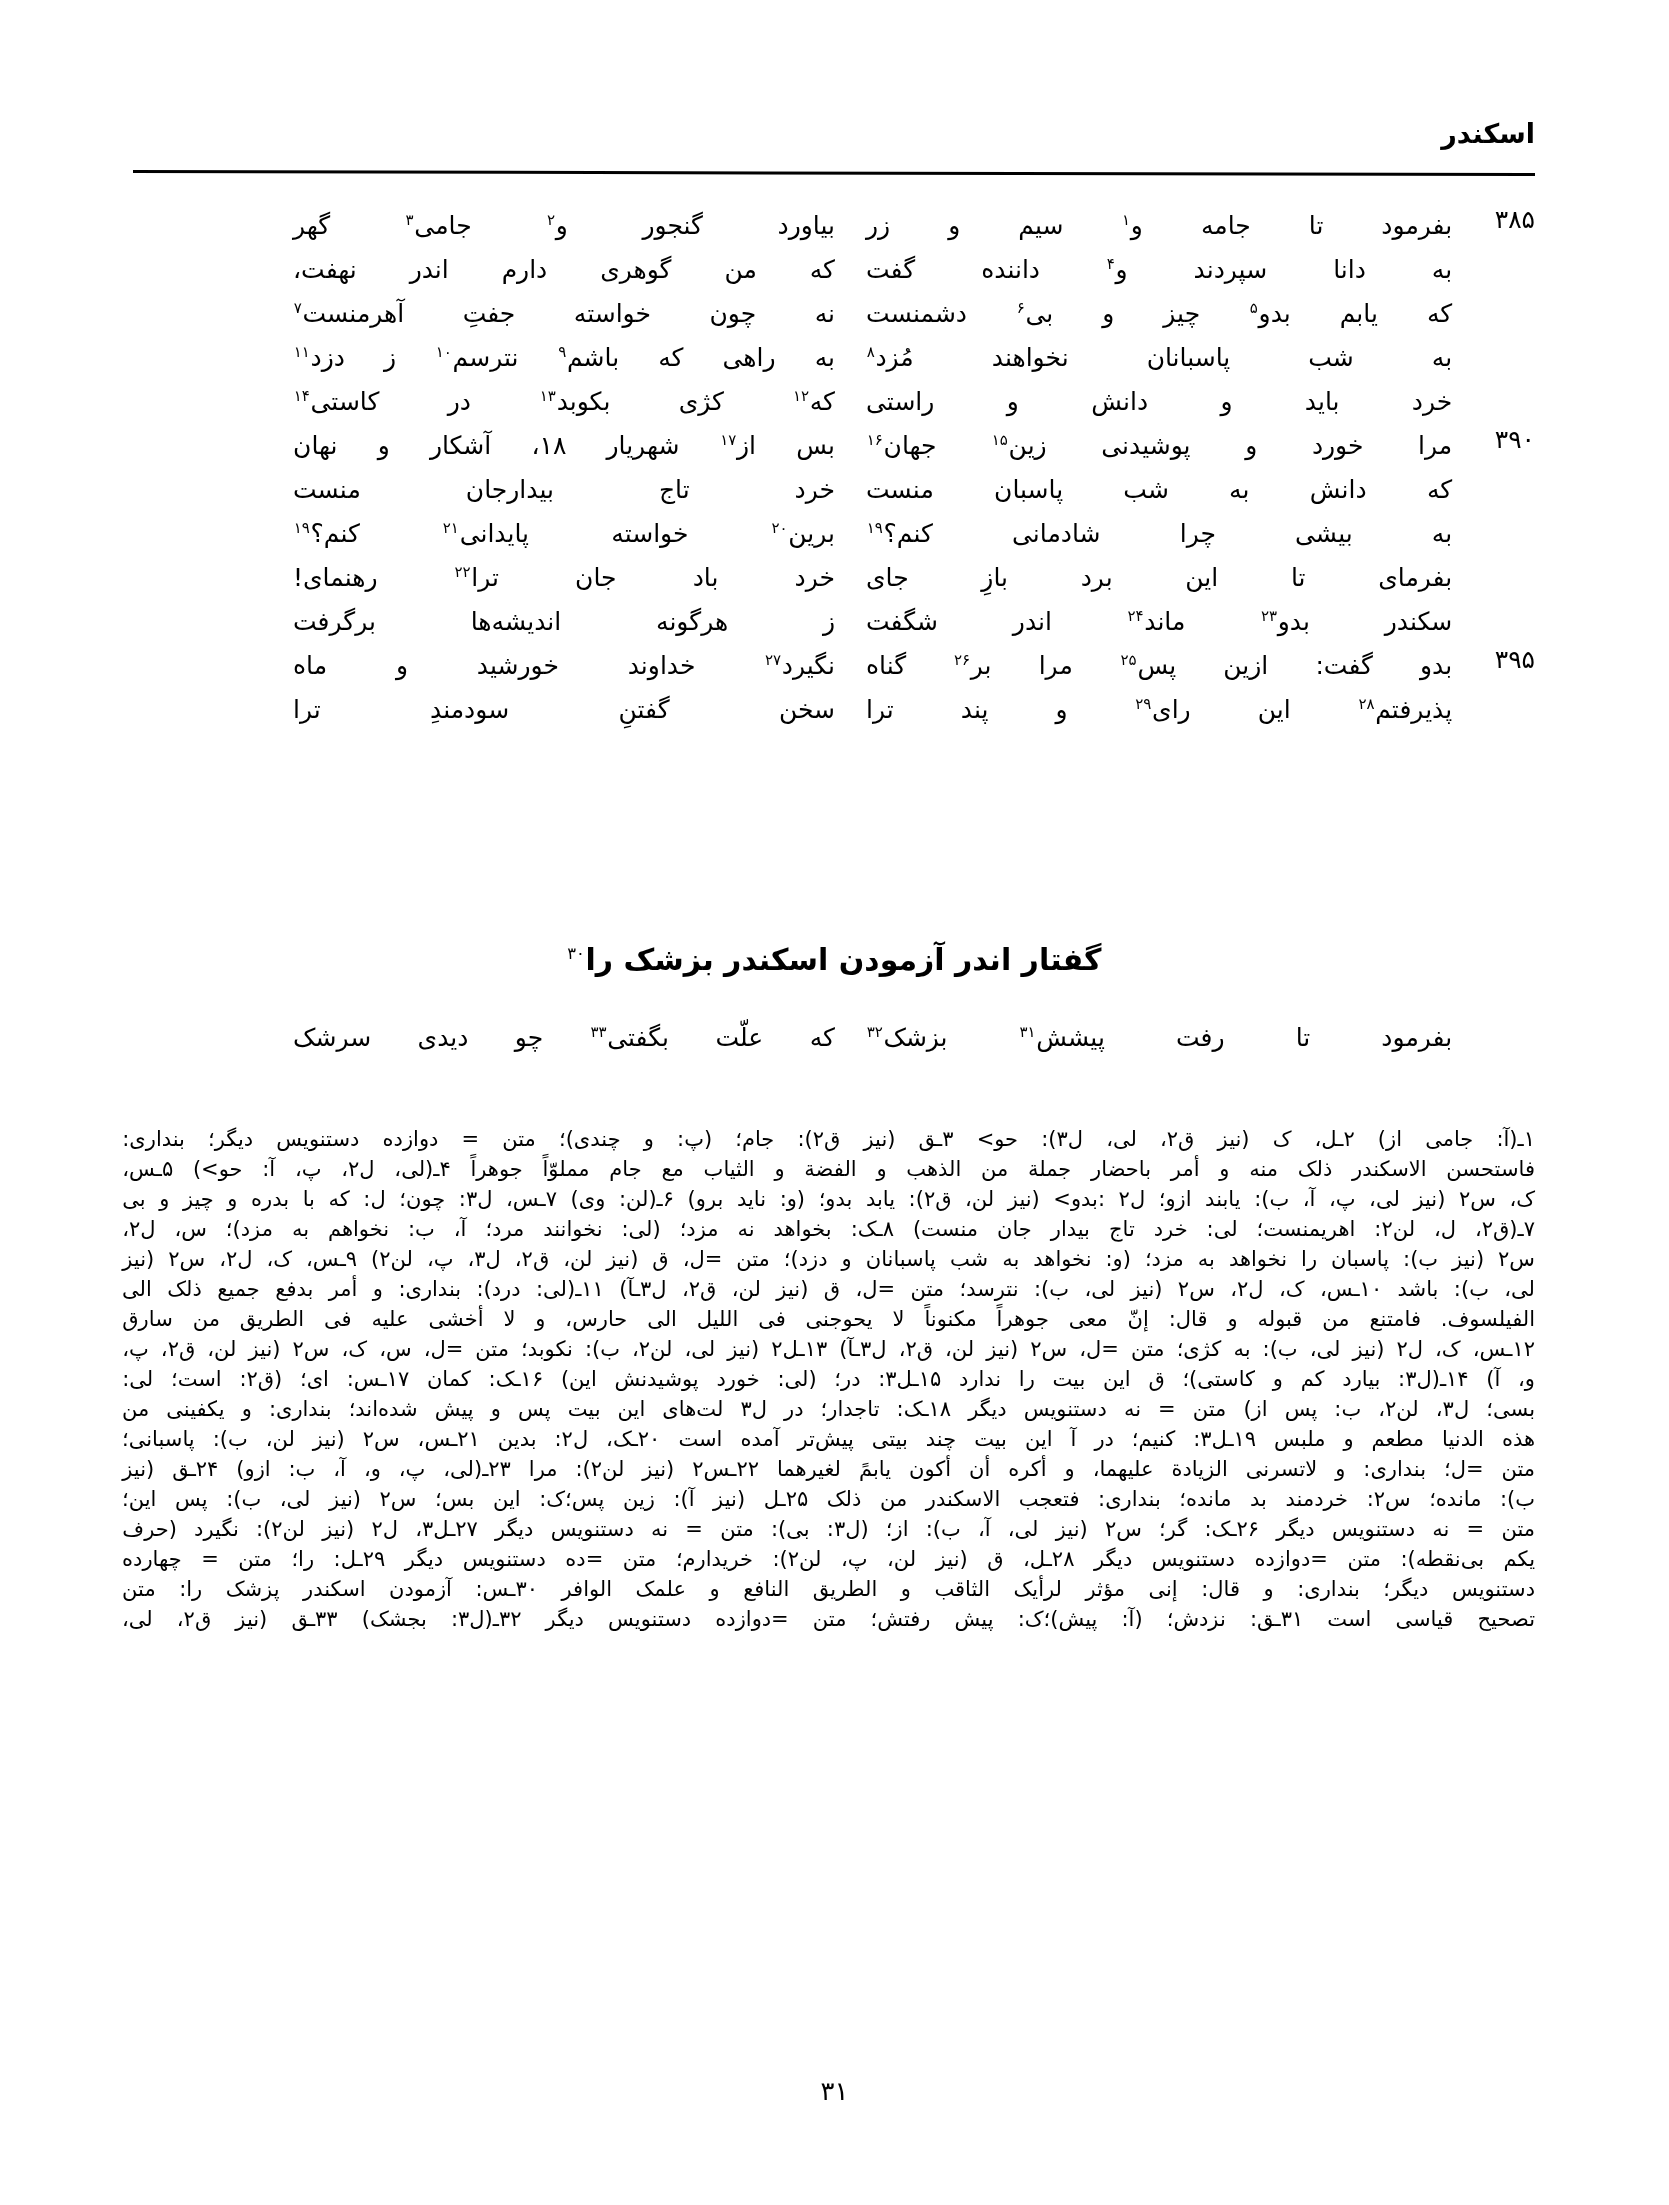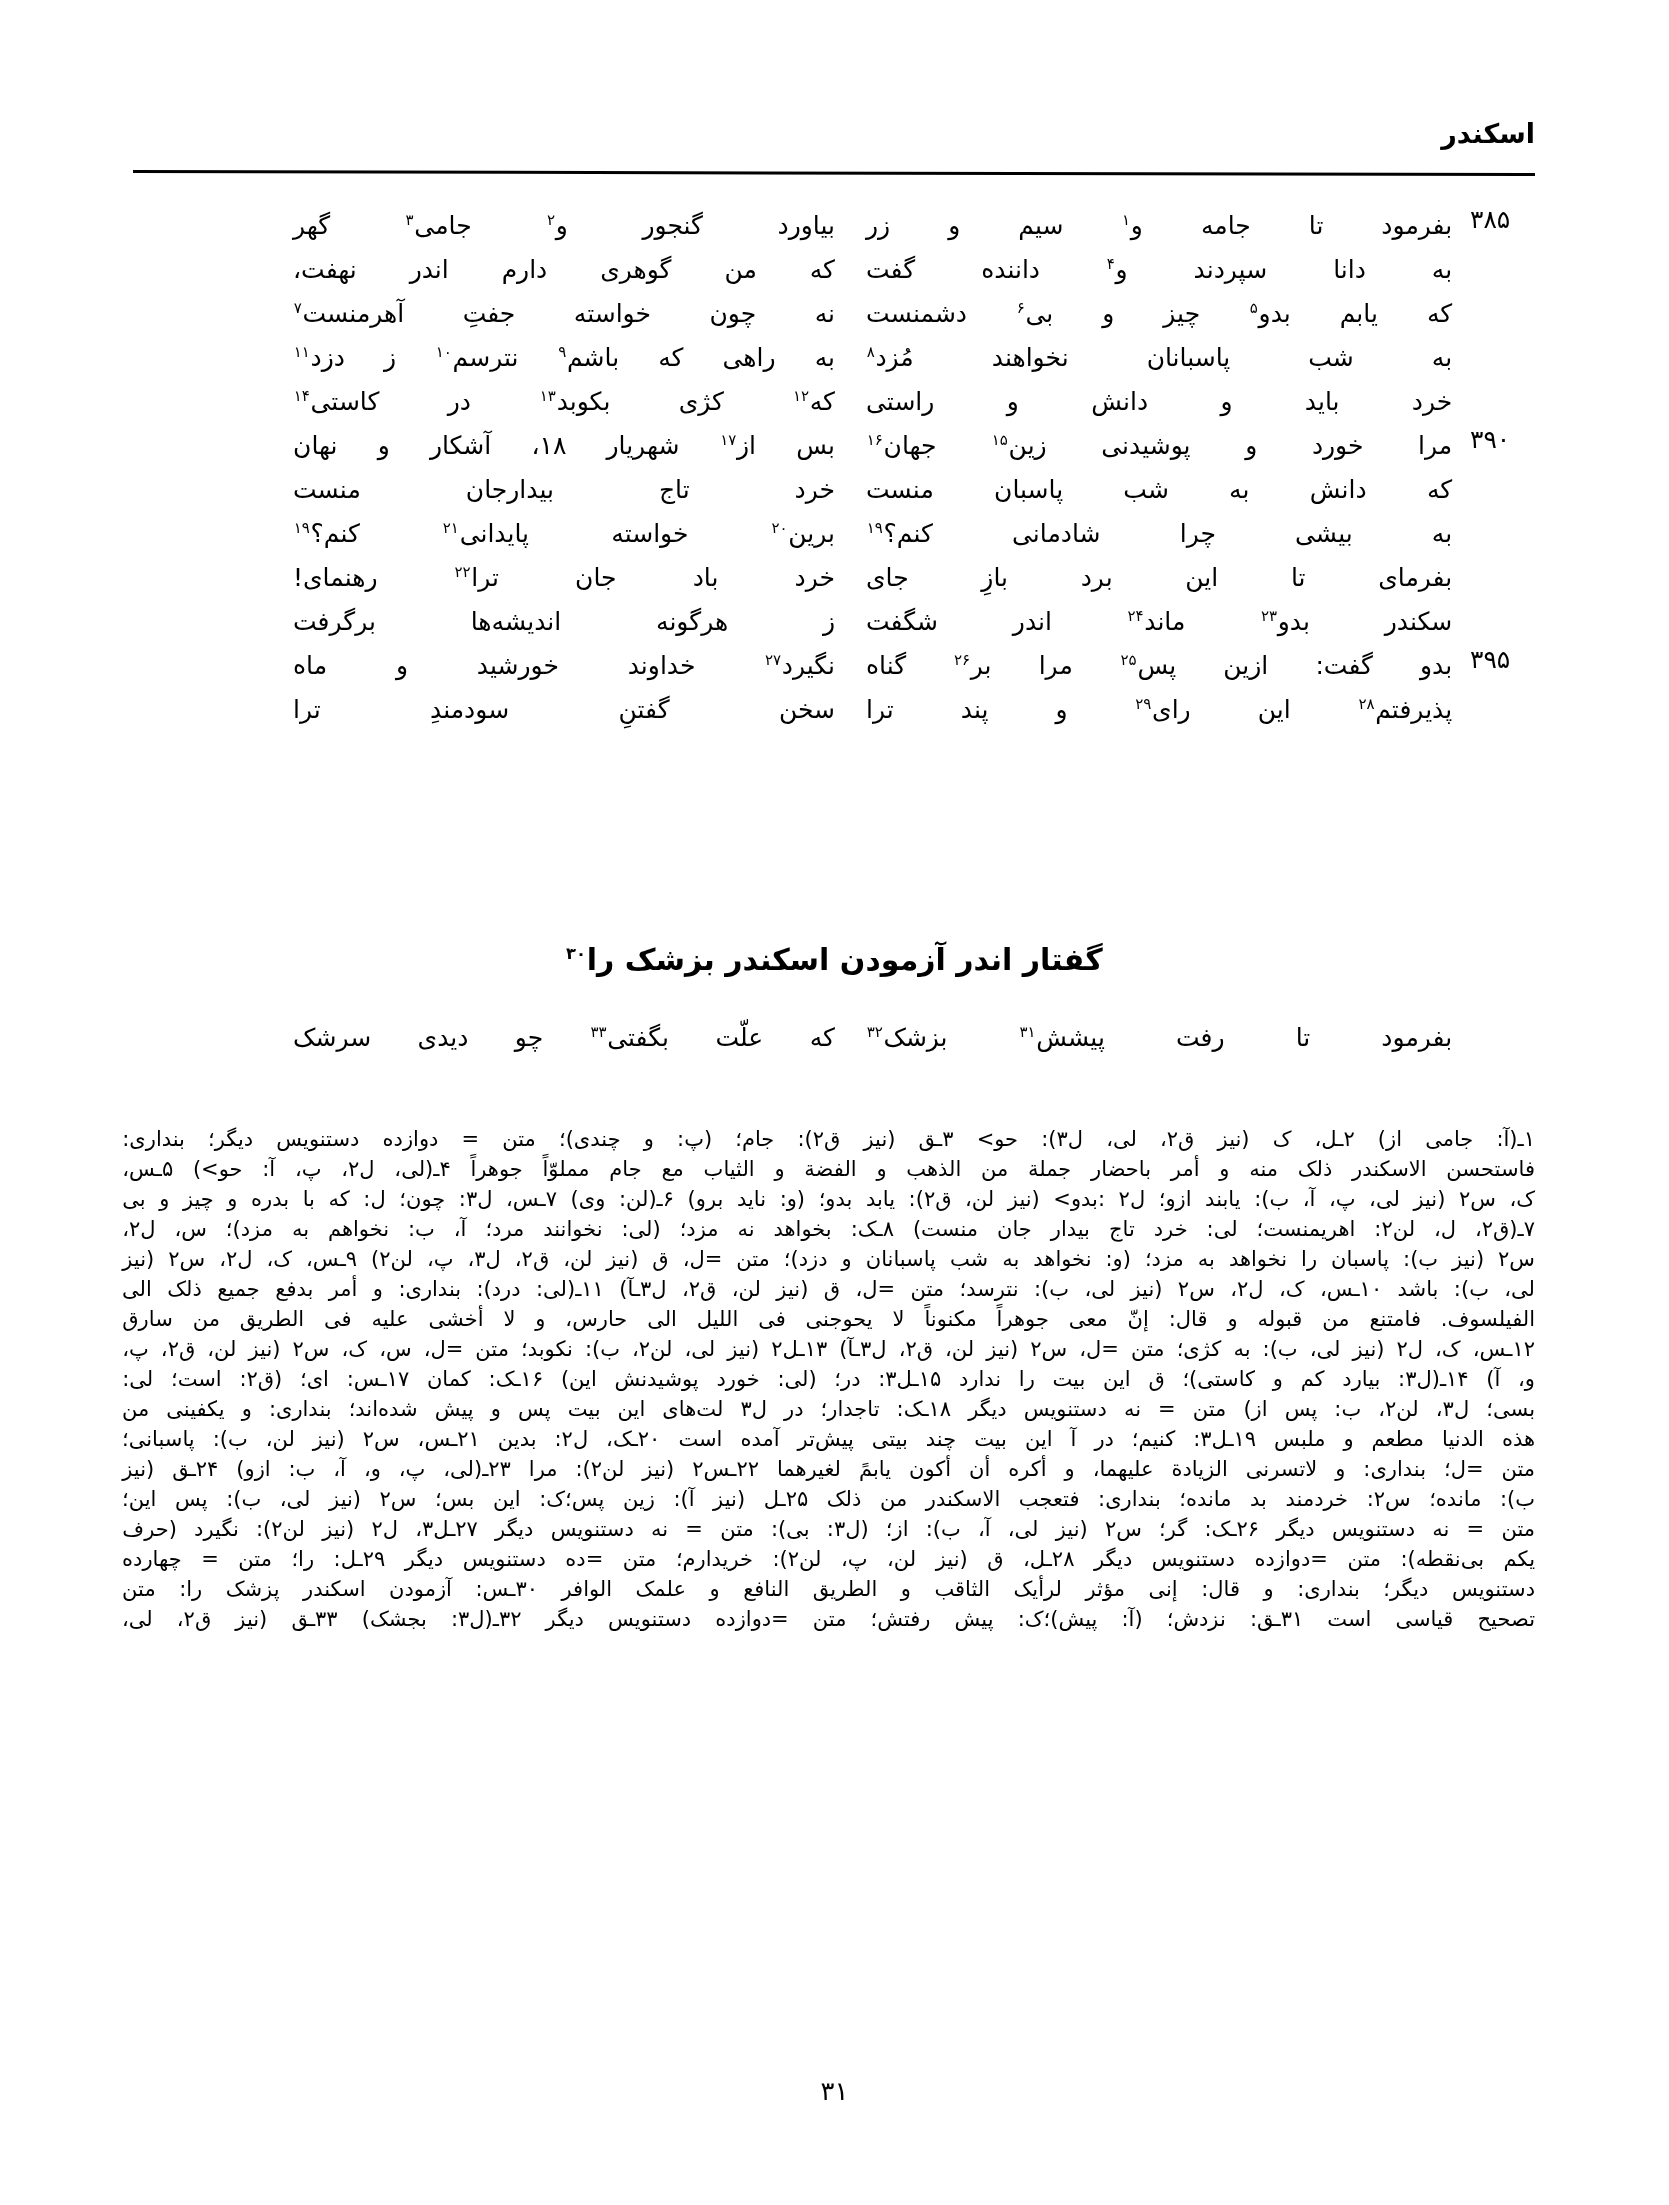--- a/index.html
+++ b/index.html
@@ -79,21 +79,21 @@
   .h-left {
     width: 573px;
     justify-content: flex-start;
     padding-right: 31px;
     box-sizing: border-box;
   }
   .vnum {
     display: inline-block;
     font-size: 25px;
     min-width: 65px;
-    text-align: left;
+    text-align: right;
     padding-left: 11px;
   }
   .vnum.empty { visibility: hidden; }
 
   
   .words {
     display: flex;
     flex-direction: row;
     justify-content: space-between;
     flex: 1 1 auto;
@@ -112,21 +112,21 @@
   #section-heading {
     position: absolute;
     top: 942px;
     right: 134px;
     width: 1402px;
     text-align: center;
     font-size: 30px;
     font-weight: bold;
     line-height: 1.2;
   }
-  #section-heading sup.fn { font-size: 16.4px; font-weight: bold; }
+  #section-heading sup.fn { font-size: 16.4px; font-weight: normal; }
 
   
   #heading-verse {
     position: absolute;
     top: 1017px;
     right: 134px;
     width: 1402px;
   }
 
   

